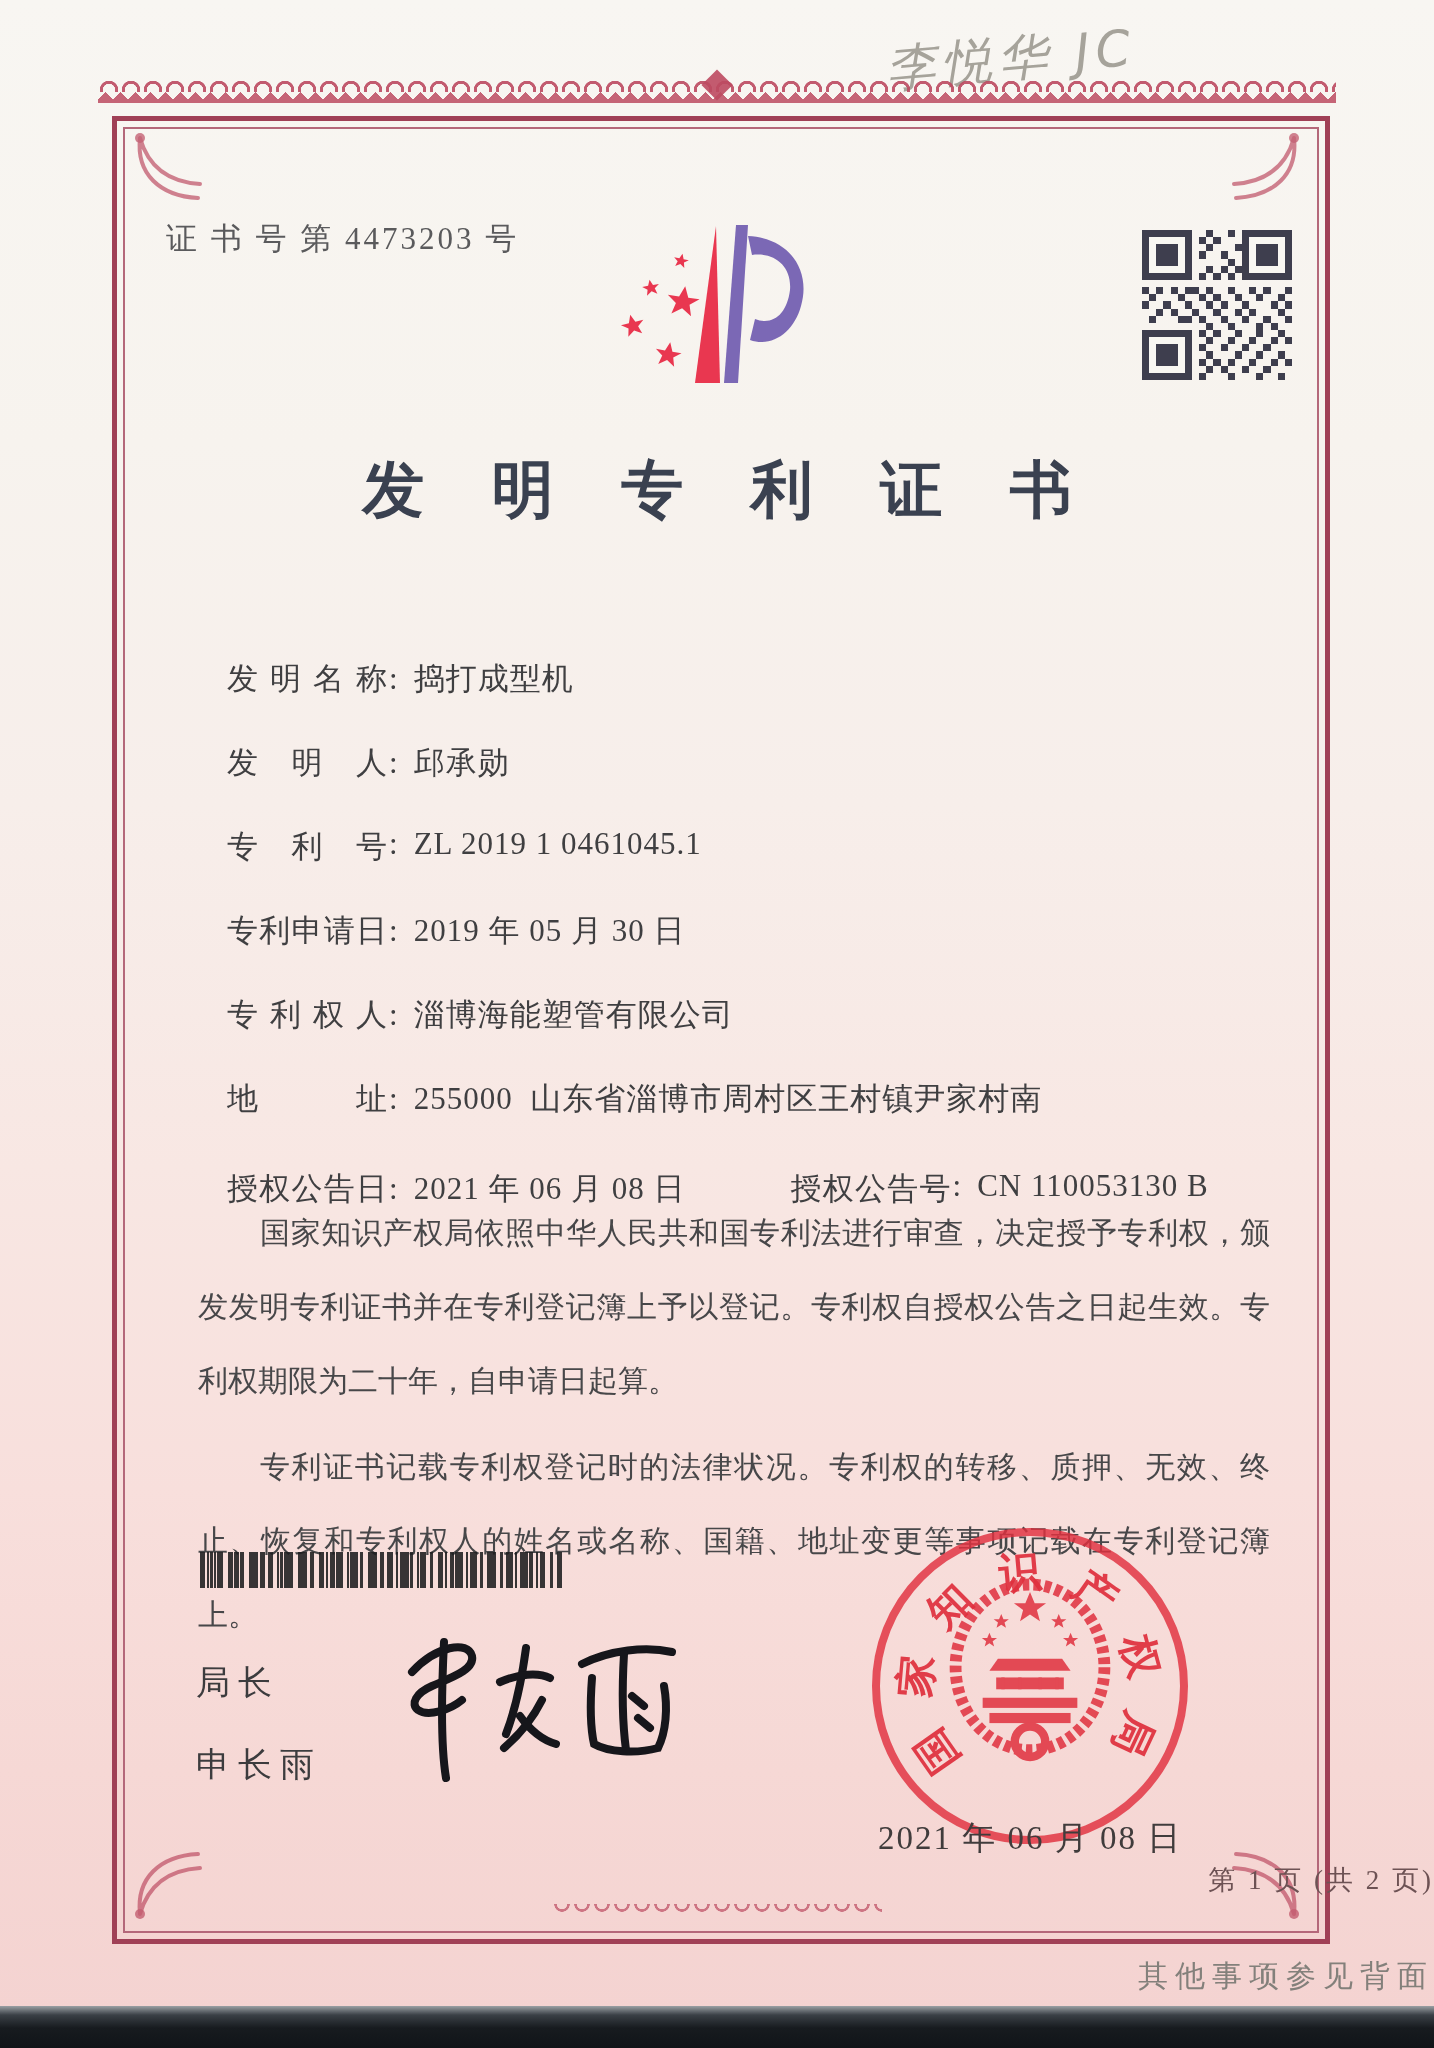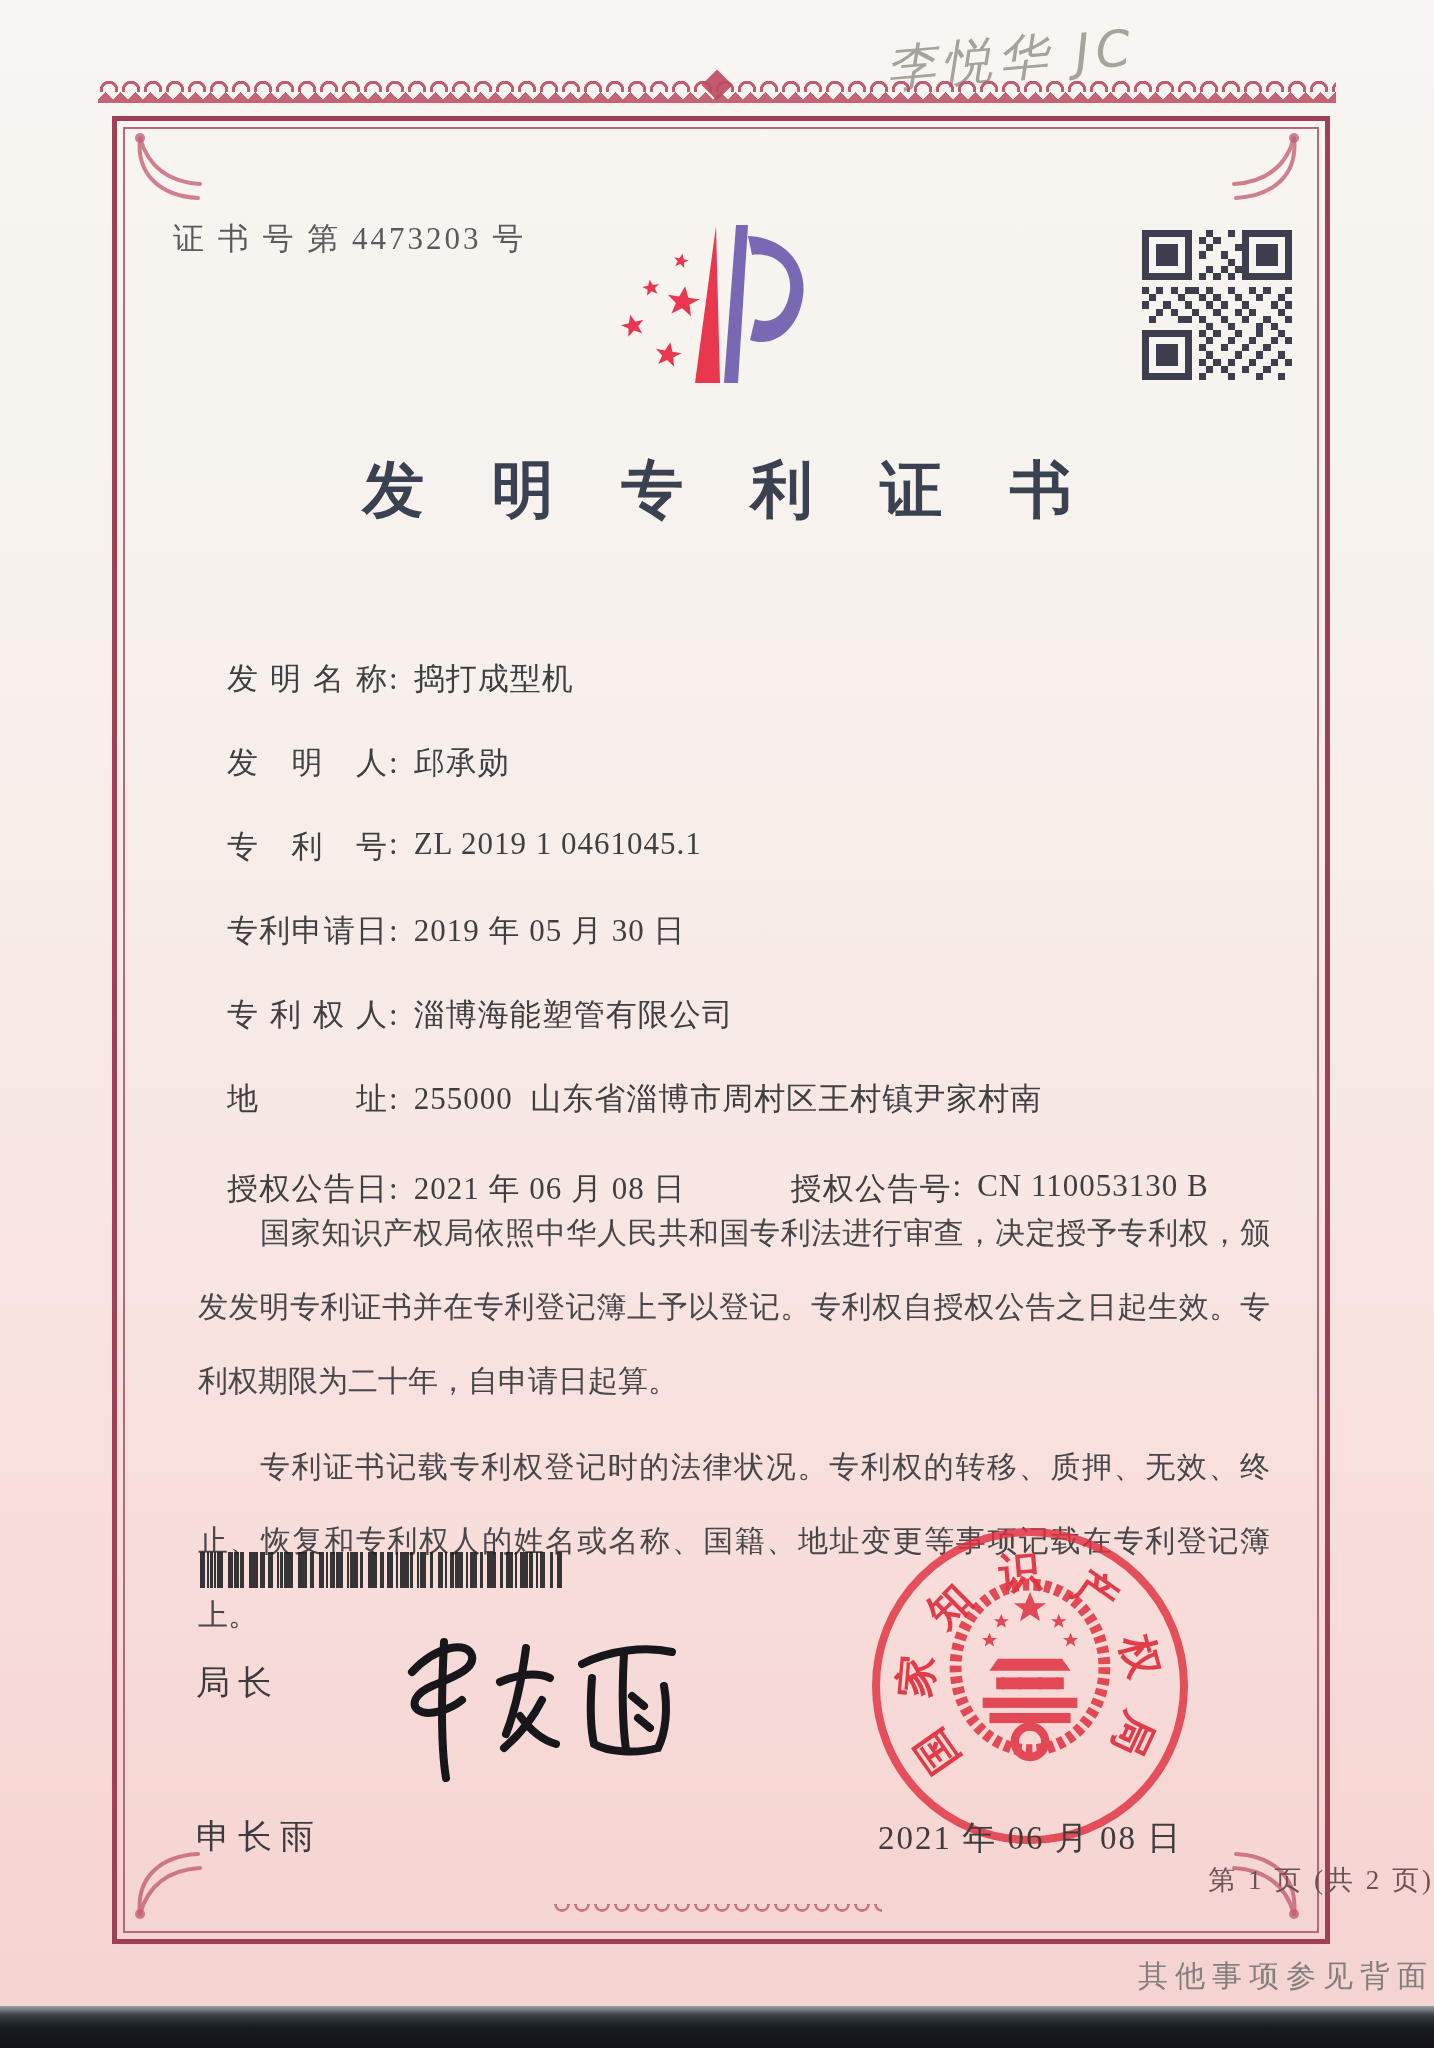--- a/index.html
+++ b/index.html
@@ -27,21 +27,21 @@
   .frame-inner{position:absolute;left:6px;top:6px;right:6px;bottom:6px;border:2px solid #b4687a;}
   .corner{position:absolute;width:84px;height:84px;opacity:.85;}
   .corner.tl{left:122px;top:126px;}
   .corner.tr{right:122px;top:126px;transform:scaleX(-1);}
   .corner.bl{left:122px;bottom:122px;transform:scaleY(-1);}
   .corner.br{right:122px;bottom:122px;transform:scale(-1,-1);}
   .bottom-trim{position:absolute;left:50%;top:1904px;transform:translateX(-50%);width:330px;height:16px;
     background-image:radial-gradient(circle at 10px 0px,transparent 5px,#bc4a60 5.5px,#bc4a60 7.5px,transparent 8px);
     background-size:20px 16px;background-repeat:repeat-x;opacity:.7;}
   
-  .cert-no{position:absolute;left:173px;top:218px;font-size:31px;color:#5a5a5c;letter-spacing:3px;}
+  .cert-no{position:absolute;left:166px;top:218px;font-size:31px;color:#5a5a5c;letter-spacing:3px;}
   
   .logo{position:absolute;left:606px;top:222px;width:214px;height:168px;}
   
   .qr{position:absolute;left:1142px;top:230px;width:150px;height:150px;}
   
   .title{position:absolute;left:0;top:448px;width:1434px;text-align:center;font-size:62px;color:#3a4150;
     font-weight:bold;letter-spacing:26px;text-indent:26px;}
   
   .field-row{position:absolute;left:196px;font-size:31px;color:#3f3f41;white-space:pre;}
   .field-label{display:inline-block;width:160px;text-align:justify;text-align-last:justify;vertical-align:top;}
@@ -52,21 +52,21 @@
   .paras{position:absolute;left:198px;top:1196px;width:1072px;font-size:30px;line-height:74px;color:#474749;text-align:justify;}
   .paras p{margin:0 0 12px 0;text-indent:62px;}
   
   .barcode{position:absolute;left:200px;top:1552px;width:362px;height:36px;opacity:.88;
     background-image:
       repeating-linear-gradient(90deg,#1d1d1f 0 3px,transparent 3px 10px),
       repeating-linear-gradient(90deg,#1d1d1f 0 2px,transparent 2px 7px),
       repeating-linear-gradient(90deg,#1d1d1f 0 5px,transparent 5px 17px);}
   
   .director-title{position:absolute;left:196px;top:1660px;font-size:34px;color:#3c3c3e;letter-spacing:8px;}
-  .director-name{position:absolute;left:196px;top:1814px;font-size:34px;color:#3c3c3e;letter-spacing:8px;}
+  .director-name{position:absolute;left:196px;top:1742px;font-size:34px;color:#3c3c3e;letter-spacing:8px;}
   .signature{position:absolute;left:366px;top:1612px;width:352px;height:182px;}
   
   .seal{position:absolute;left:872px;top:1528px;width:316px;height:316px;}
   .seal-ring{position:absolute;left:0;top:0;width:300px;height:300px;border:8px solid rgba(224,48,62,.82);border-radius:50%;}
   .seal-char{position:absolute;left:50%;top:50%;font-size:42px;font-weight:bold;color:rgba(222,42,56,.9);
     font-family:"Liberation Serif",serif;}
   .seal-emblem{position:absolute;left:73px;top:48px;}
   .seal-date{position:absolute;left:-16px;top:288px;width:348px;text-align:center;font-size:33px;color:#403c3c;letter-spacing:2px;white-space:pre;}
   
   .page-info{position:absolute;left:0;top:1862px;width:1434px;text-align:right;font-size:27px;color:#6d5254;letter-spacing:3px;}

